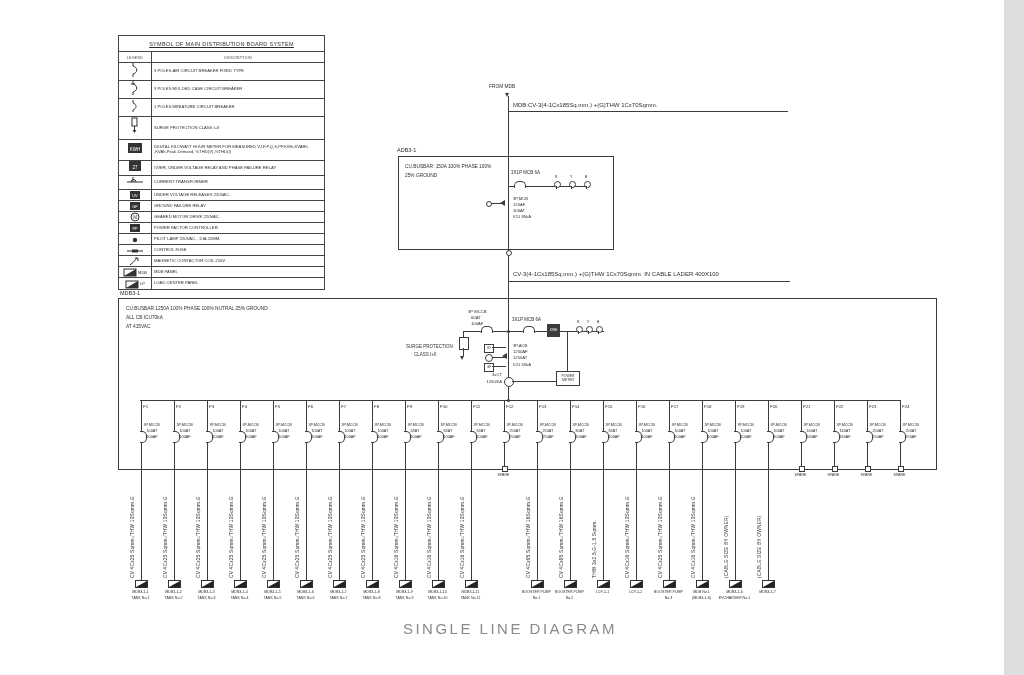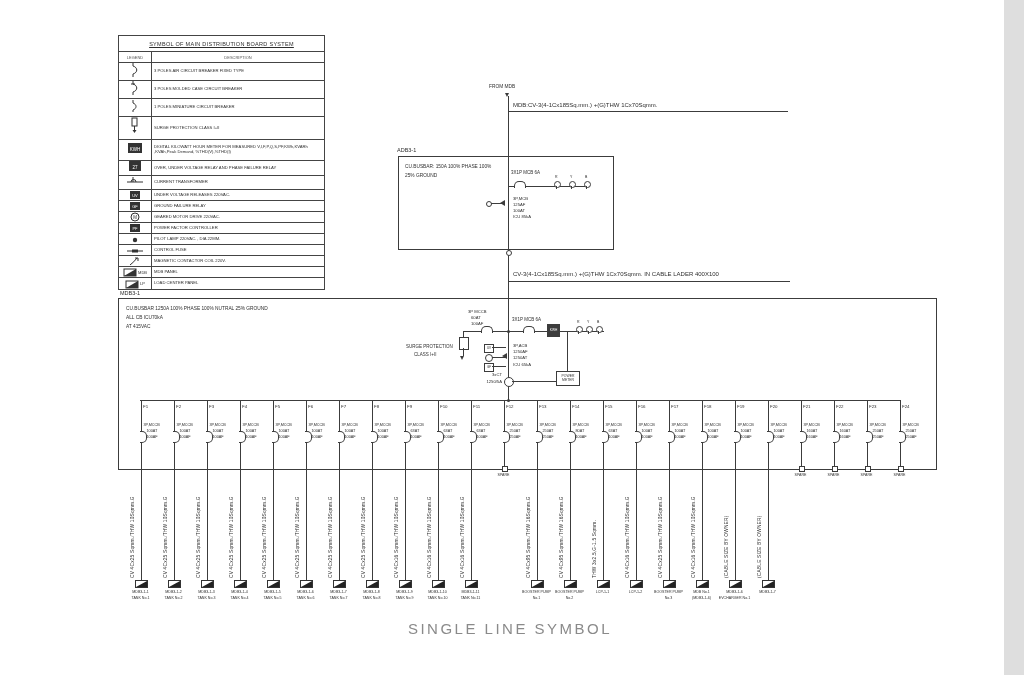--- a/index.html
+++ b/index.html
@@ -601,14 +601,14 @@
         <div class="flbl" style="left: 902px; top: 404px;">F24</div>
         <div class="fbrk" style="left: 902.5px; top: 423px;">3P,MCCB</div>
         <div class="fbrk" style="left: 905.5px; top: 429px;">250AT</div>
         <div class="fbrk" style="left: 905.5px; top: 435px;">250AF</div>
         <div class="barc" style="left: 898.5px; top: 431px;"></div>
         <div class="sq" style="left: 897.5px; top: 466px;"></div>
         <div class="sparelbl" style="left: 891.5px; top: 473px;">SPARE</div>
       </div>
     </div>
 
-  <div id="title">SINGLE  LINE  SYMBOL</div>
+  <div id="title">SINGLE  LINE  DIAGRAM</div>
 </div>
 
 </body></html>

